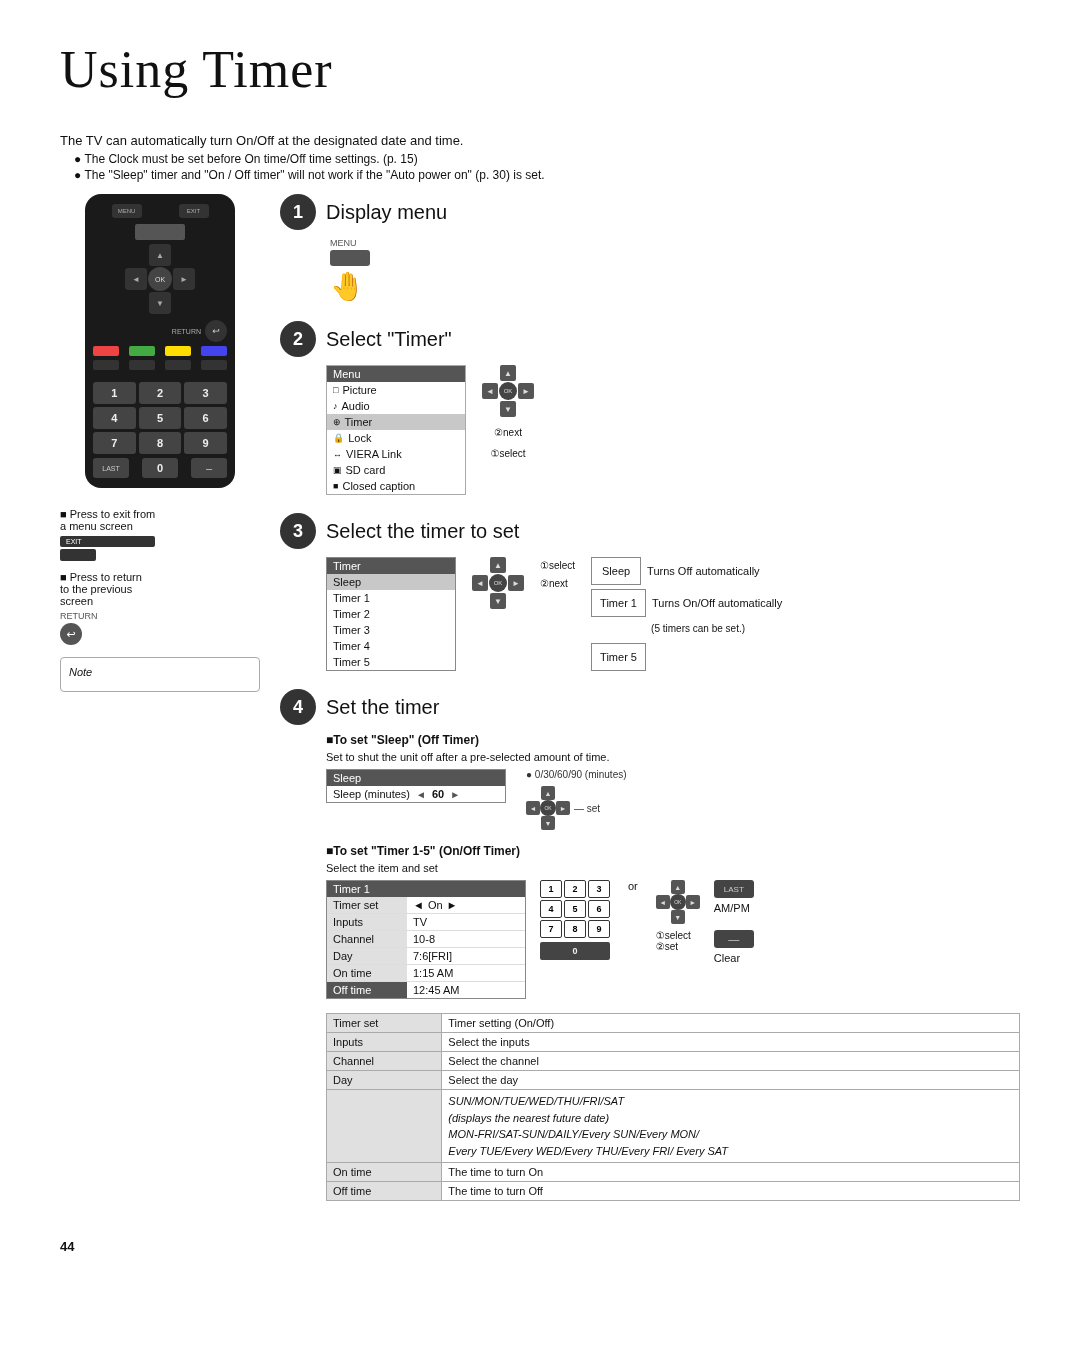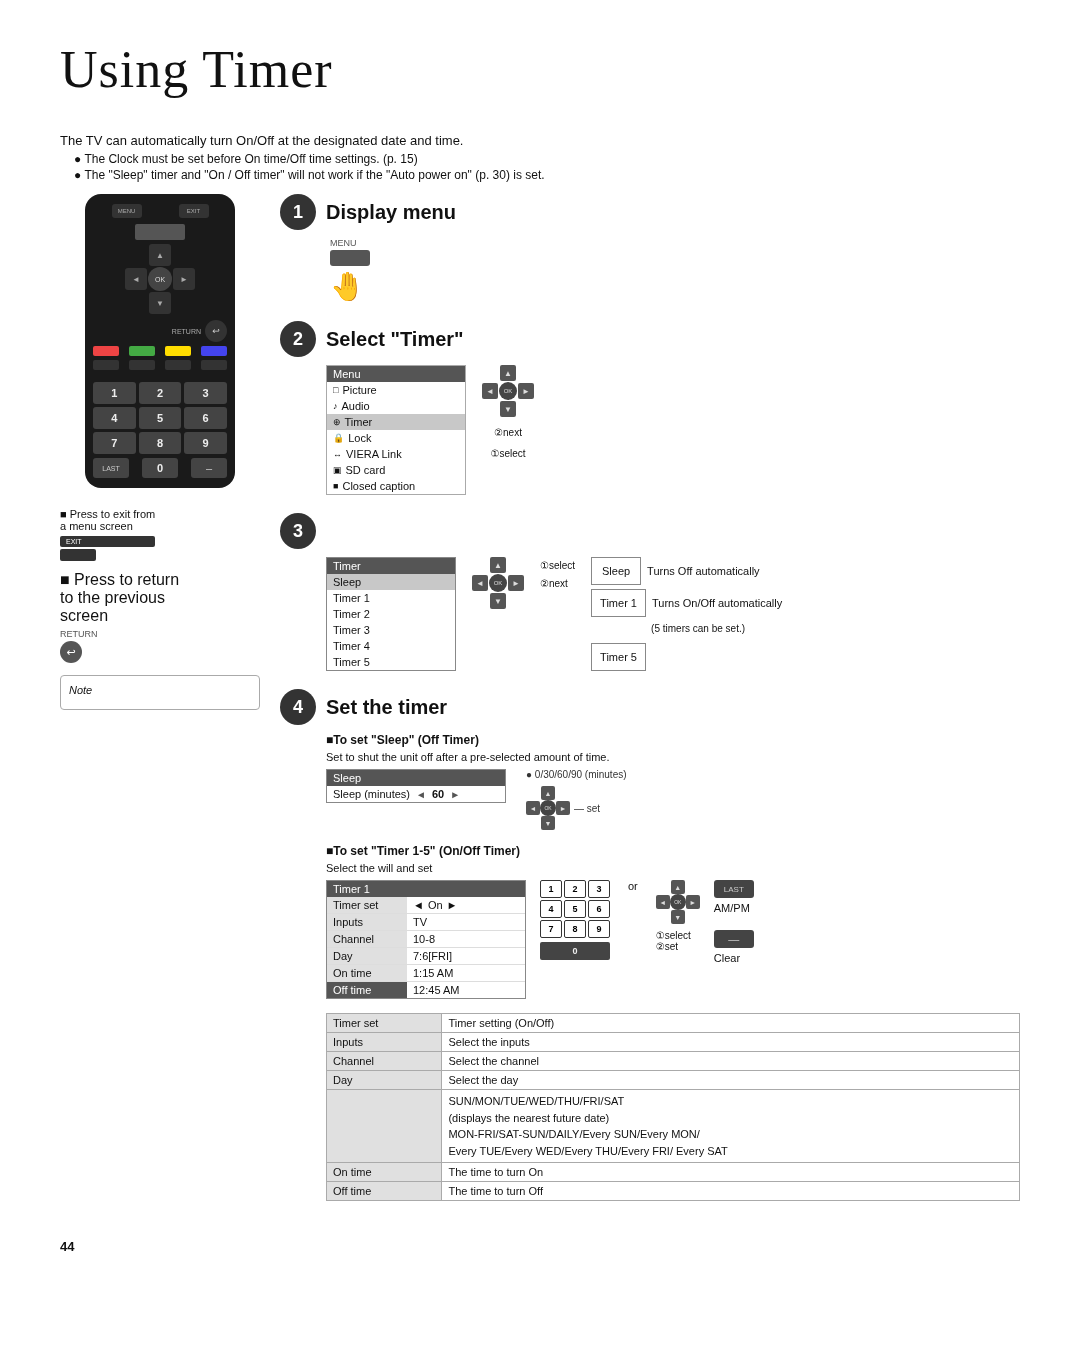--- a/index.html
+++ b/index.html
@@ -258,21 +258,21 @@
       color: #fff;
       display: flex;
       align-items: center;
       justify-content: center;
       font-size: 18px;
       font-weight: bold;
       flex-shrink: 0;
     }
     .step-title {
       font-size: 20px;
-      font-weight: bold;
+      font-weight: normal;
       line-height: 36px;
     }
 
     
     .menu-icon-illus {
       display: flex;
       flex-direction: column;
       align-items: flex-start;
       gap: 2px;
       margin-left: 50px;
@@ -437,20 +437,21 @@
       vertical-align: top;
     }
     .ref-table td:first-child {
       background: #e0e0e0;
       white-space: nowrap;
       font-weight: normal;
     }
     .day-options {
       font-size: 11px;
       line-height: 1.5;
+      font-style: italic;
     }
 
     .page-number {
       font-size: 13px;
       font-weight: bold;
       margin-top: 20px;
     }
 
     .sleep-and-nav {
       display: flex;
@@ -573,21 +574,21 @@
     <div class="remote-notes">
       <div class="remote-note-item">
         <div>
           <div style="font-size:11px; margin-bottom:4px;">■ Press to exit from<br>a menu screen</div>
           <div class="exit-box">EXIT</div>
           <div style="background:#333; width:36px; height:12px; border-radius:2px; margin-top:2px;"></div>
         </div>
       </div>
       <div class="remote-note-item">
         <div>
-          <div style="font-size:16px; margin-bottom:4px;">■ Press to return<br>to the previous<br>screen</div>
+          <div style="font-size:11px; margin-bottom:4px;">■ Press to return<br>to the previous<br>screen</div>
           <div style="font-size:9px; color:#555; margin-bottom:2px;">RETURN</div>
           <div class="return-icon-small">↩</div>
         </div>
       </div>
       <div class="note-box">
         <div class="note-label">Note</div>
       </div>
     </div>
   </div>
 
@@ -636,20 +637,21 @@
           <div style="font-size:10px;">
             <div>①select</div>
           </div>
         </div>
       </div>
     </div>
 
     <div class="step-block">
       <div class="step-header">
         <div class="step-circle">3</div>
+        <div class="step-title">Select the timer to set</div>
       </div>
       <div class="step3-content">
         <div class="timer-table">
           <div class="timer-table-title">Timer</div>
           <div class="timer-table-row selected">Sleep</div>
           <div class="timer-table-row">Timer 1</div>
           <div class="timer-table-row">Timer 2</div>
           <div class="timer-table-row">Timer 3</div>
           <div class="timer-table-row">Timer 4</div>
           <div class="timer-table-row">Timer 5</div>
@@ -716,21 +718,21 @@
                   <div style="position:absolute;top:50%;left:50%;transform:translate(-50%,-50%);width:16px;height:16px;background:#444;border-radius:50%;display:flex;align-items:center;justify-content:center;color:#ddd;font-size:5px;">OK</div>
                 </div>
                 <span class="set-label">— set</span>
               </div>
             </div>
           </div>
         </div>
 
         <div class="sub-section">
           <div class="sub-section-title">■To set "Timer 1-5" (On/Off Timer)</div>
-          <div class="sub-section-desc">Select the will and set</div>
+          <div class="sub-section-desc">Select the item and set</div>
           <div class="step4-sub-row">
 
             <div class="timer-set-screen">
               <div class="timer-set-title">Timer 1</div>
               <div class="timer-set-row">
                 <div class="timer-set-label">Timer set</div>
                 <div class="timer-set-value">
                     <span>◄</span>
                     <span>On</span>
                     <span>►</span>

